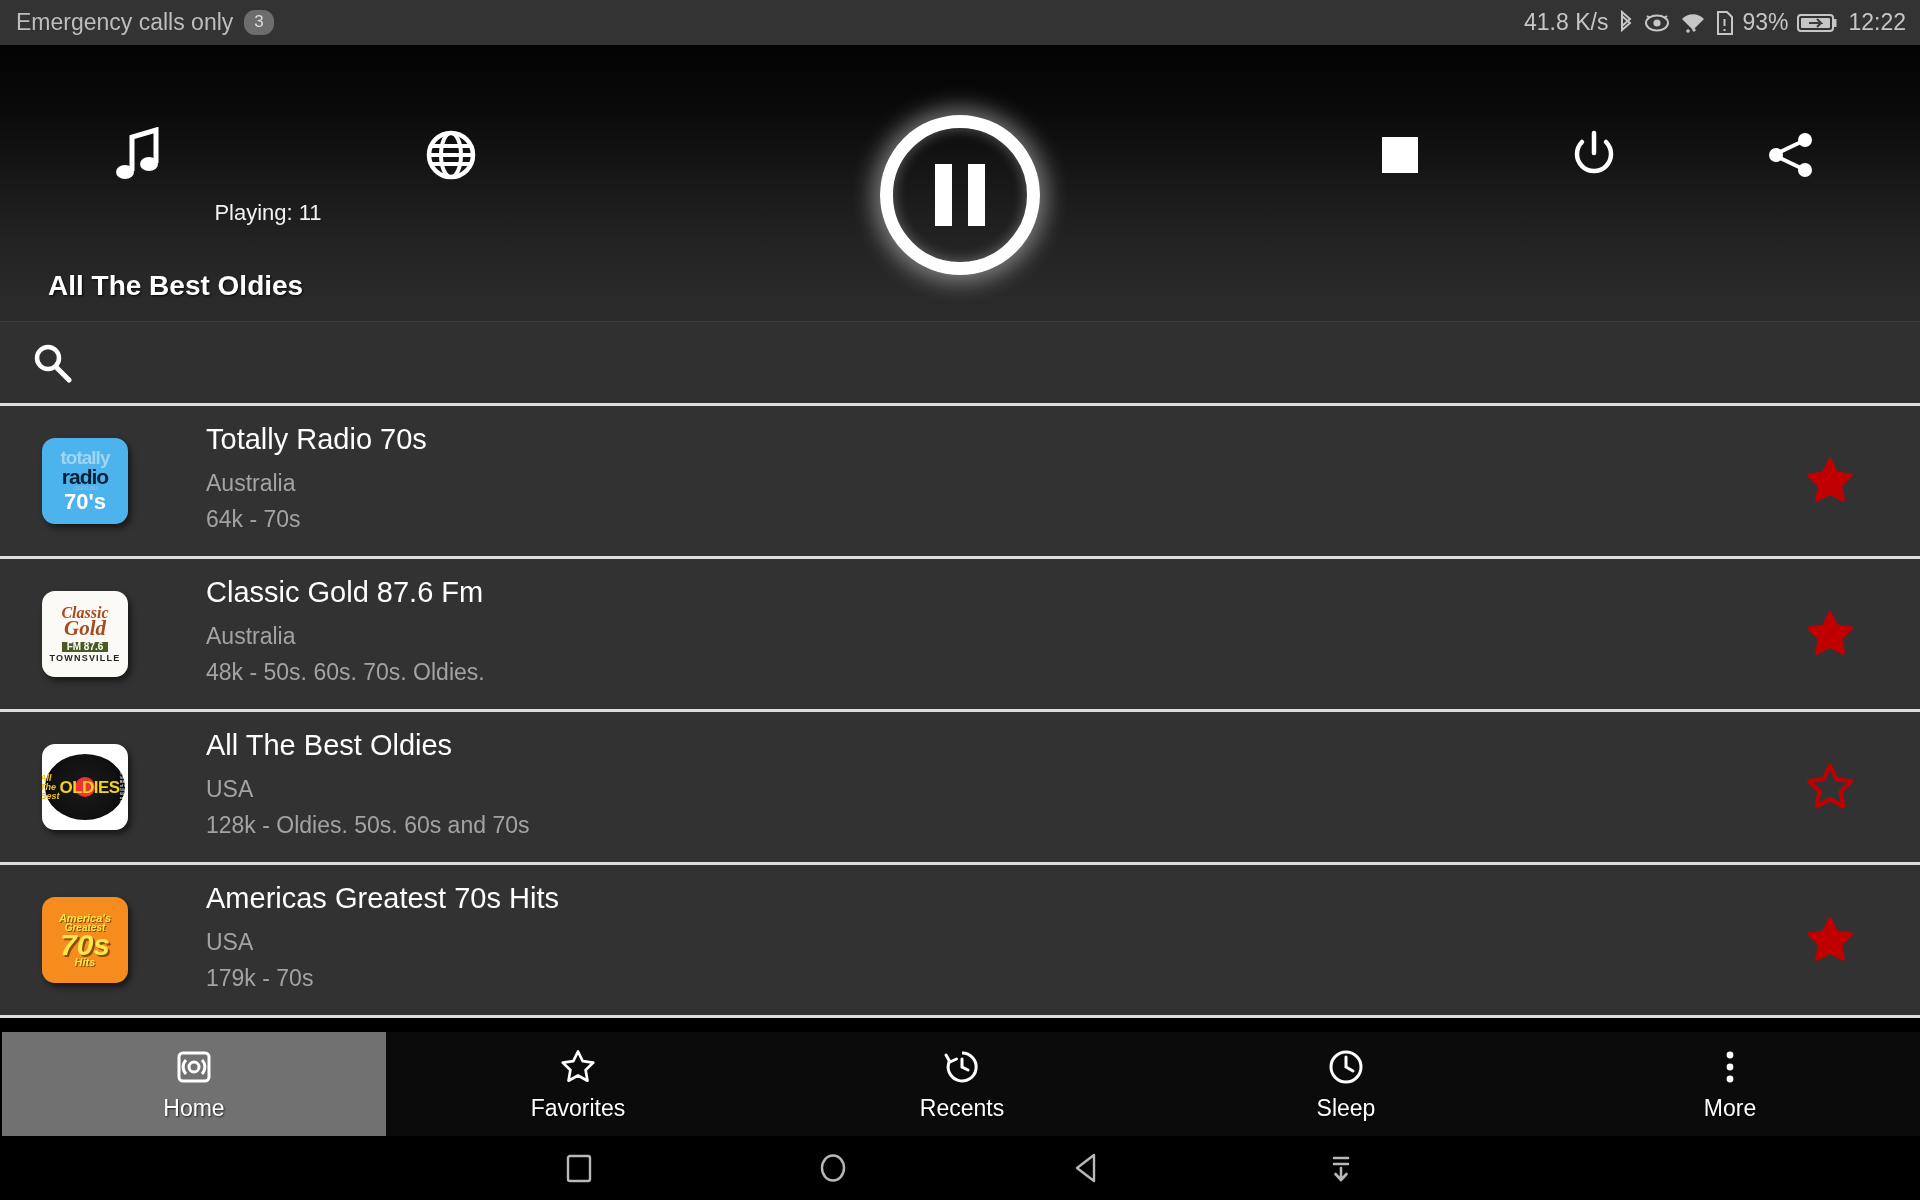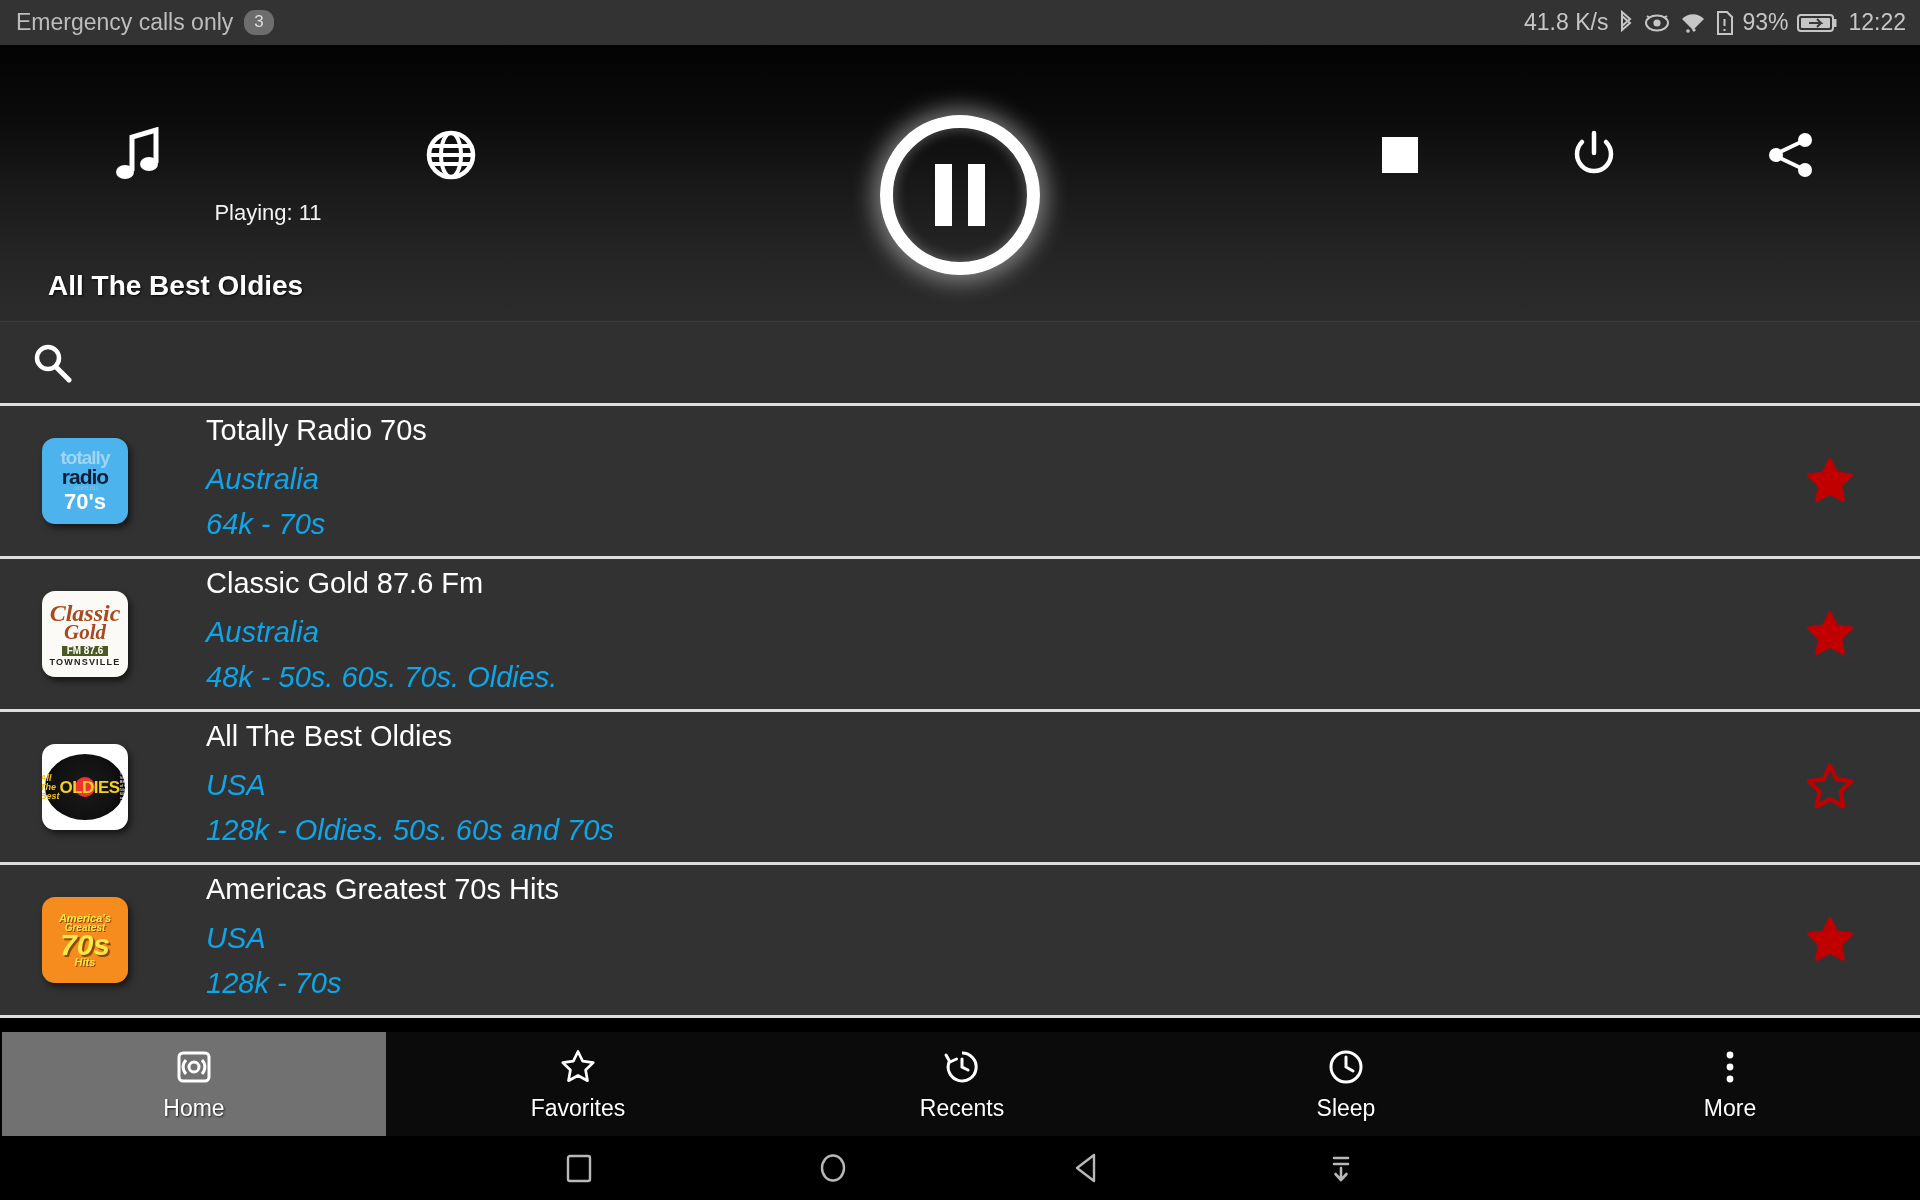--- a/index.html
+++ b/index.html
@@ -115,21 +115,21 @@
   .logo {
     width:86px; height:86px; border-radius:13px;
     box-shadow:3px 4px 6px rgba(0,0,0,.55);
     overflow:hidden; position:relative;
   }
   .row .info { flex:1; padding-left:36px; }
   .info .name {
     color:#ffffff; font-size:29px; margin-bottom:10px; line-height:1.1;
   }
   .info .country, .info .meta {
-    color:#0ea5e9; font-size:29px; font-style:italic; line-height:1.55;
+    color:#a3a3a3; font-size:23px; line-height:1.55;
   }
   .fav {
     width:180px; flex:0 0 180px;
     display:flex; align-items:center; justify-content:center;
   }
 
   
   .bottomnav {
     position:absolute; left:2px; bottom:64px; width:1920px; height:104px;
     background:#0b0b0b; display:flex;
@@ -157,21 +157,21 @@
                 display:flex; flex-direction:column; align-items:center;
                 justify-content:center; line-height:0.92; }
   .lg-totally .a { color:#9fd6f3; font-size:19px; font-weight:bold; letter-spacing:-1px;}
   .lg-totally .b2 { color:#06203a; font-size:21px; font-weight:bold; letter-spacing:-1px;}
   .lg-totally .c { color:#7cc3e8; font-size:8px; letter-spacing:-0.5px; margin-top:-2px;}
   .lg-totally .d { color:#ffffff; font-size:22px; font-weight:bold; margin-top:1px;}
 
   .lg-classic { background:#fbfaf7; width:100%; height:100%;
                 display:flex; flex-direction:column; align-items:center;
                 justify-content:center; line-height:1; }
-  .lg-classic .a { color:#a8491f; font-size:24px; font-style:italic;
+  .lg-classic .a { color:#a8491f; font-size:16px; font-style:italic;
                    font-family:"Liberation Serif", serif; font-weight:bold; }
   .lg-classic .b2 { color:#a8491f; font-size:21px; font-style:italic;
                     font-family:"Liberation Serif", serif; font-weight:bold; margin-top:-3px;}
   .lg-classic .c { background:#4a5a22; color:#fff; font-size:10px; font-weight:bold;
                    padding:0 5px; margin-top:3px; }
   .lg-classic .d { color:#222; font-size:9px; letter-spacing:1.2px; margin-top:2px;
                    font-weight:bold;}
 
   .lg-oldies { background:#ffffff; width:100%; height:100%;
                display:flex; align-items:center; justify-content:center; }
@@ -394,21 +394,21 @@
             <span class="a">America's</span>
             <span class="b2">Greatest</span>
             <span class="c">70s</span>
             <span class="d">Hits</span>
           </div>
         </div>
       </div>
       <div class="info">
         <div class="name">Americas Greatest 70s Hits</div>
         <div class="country">USA</div>
-        <div class="meta">128k - 70s</div>
+        <div class="meta">179k - 70s</div>
       </div>
       <div class="fav">
         <svg width="54" height="54" viewBox="0 0 24 24">
           <path d="M12 2.5 l2.9 6 6.6 .9 -4.8 4.6 1.2 6.6 -5.9-3.2 -5.9 3.2 1.2-6.6 -4.8-4.6 6.6-.9z" fill="#c00000" stroke="#c00000" stroke-width="1.4" stroke-linejoin="round"></path>
         </svg>
       </div>
     </div>
   </div>
 
   <div class="bottomnav">

